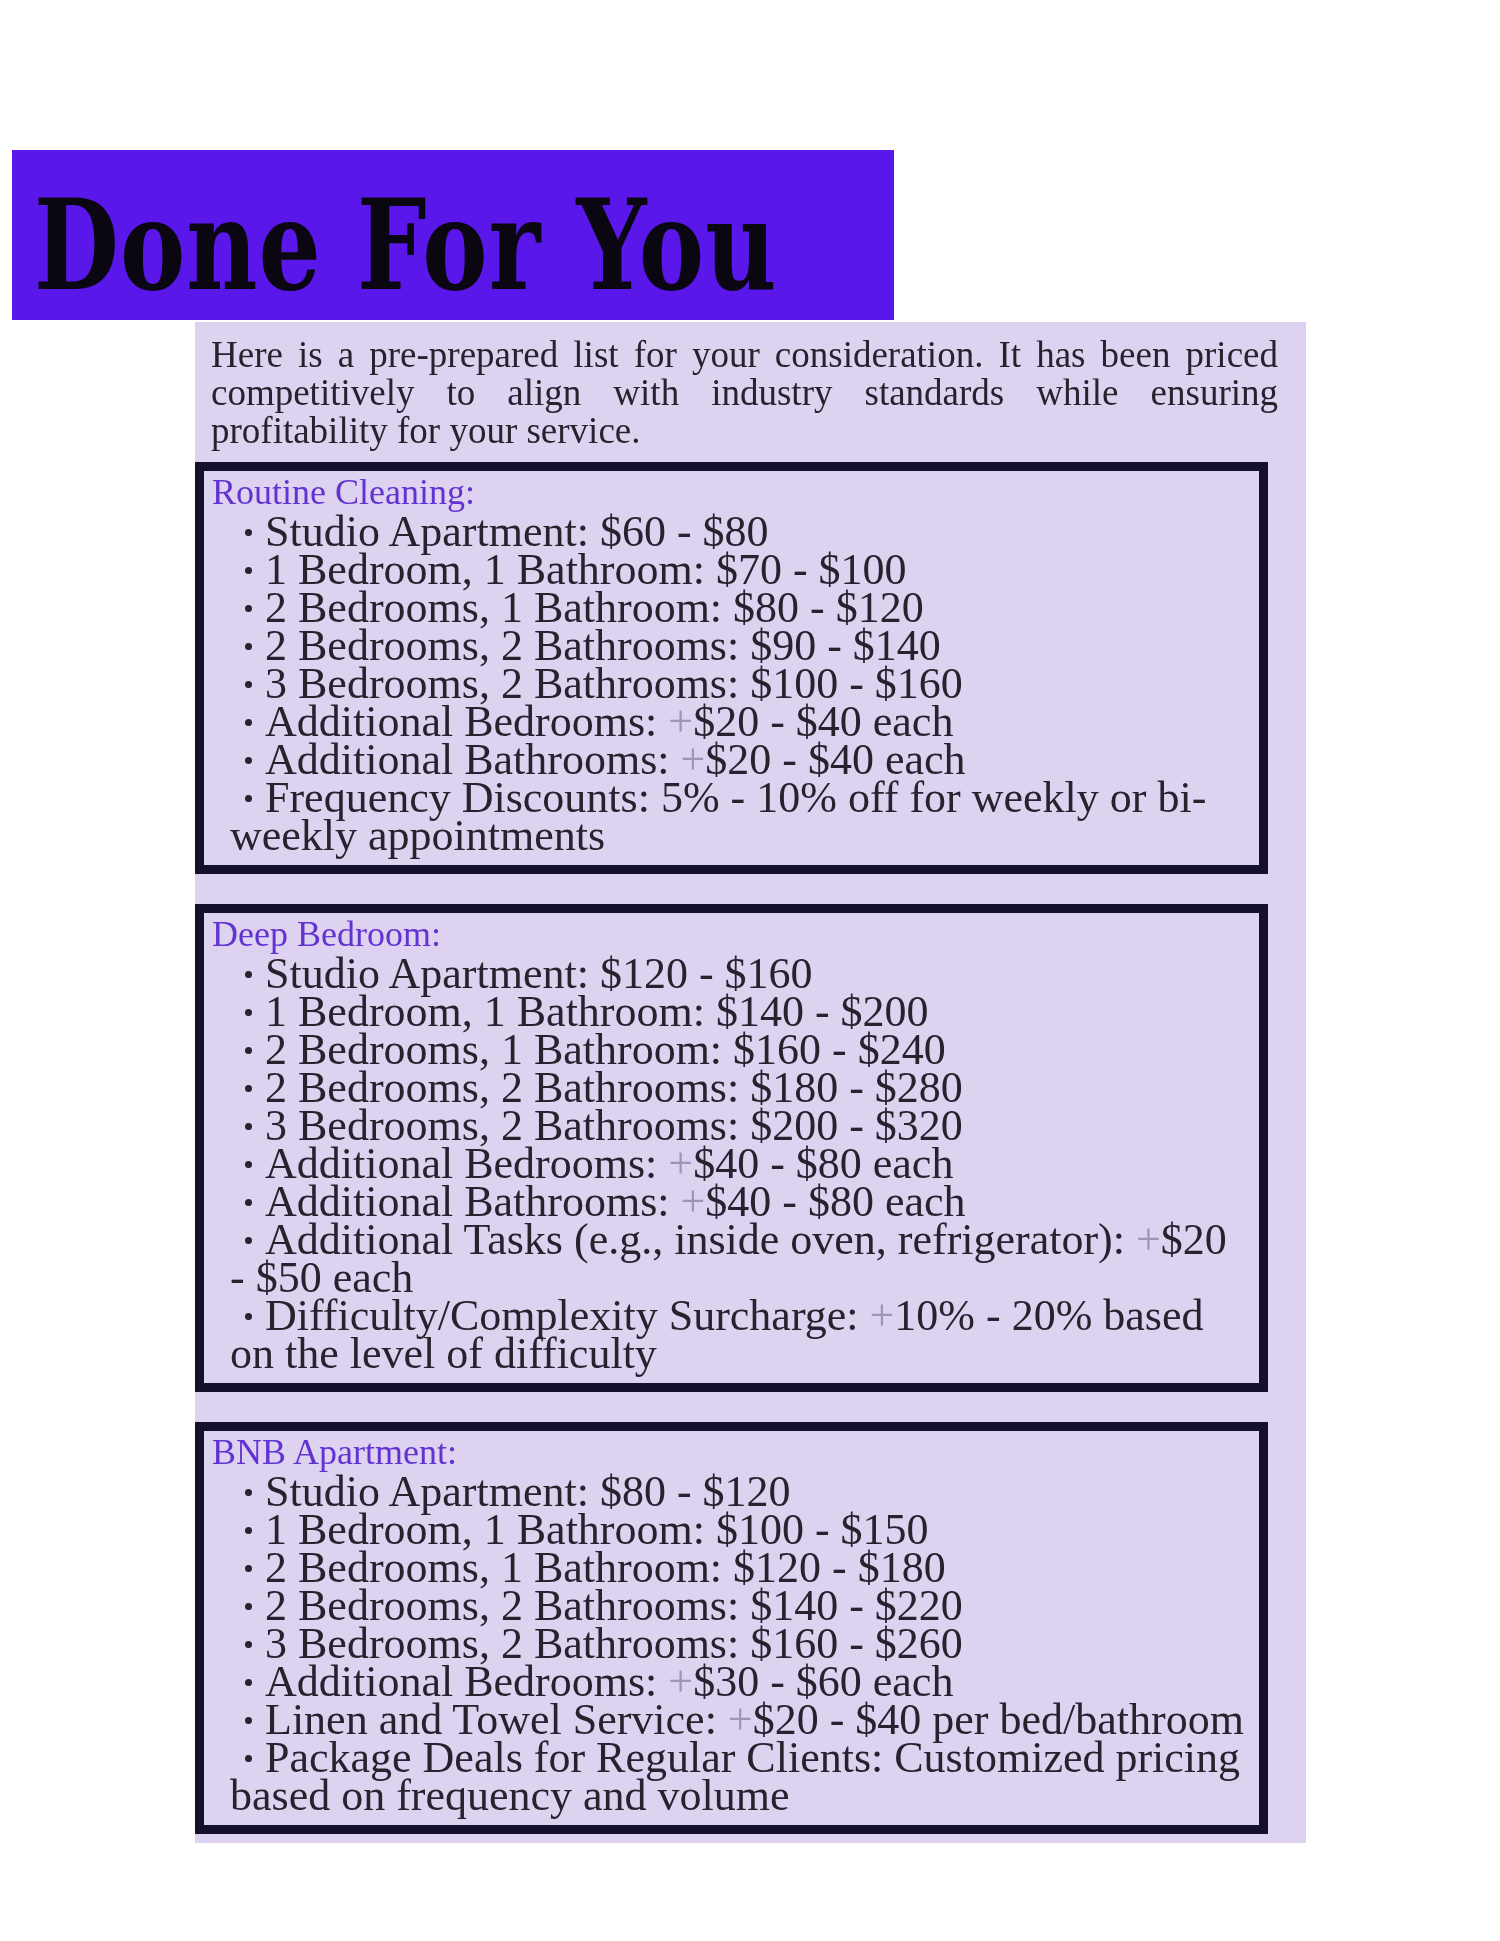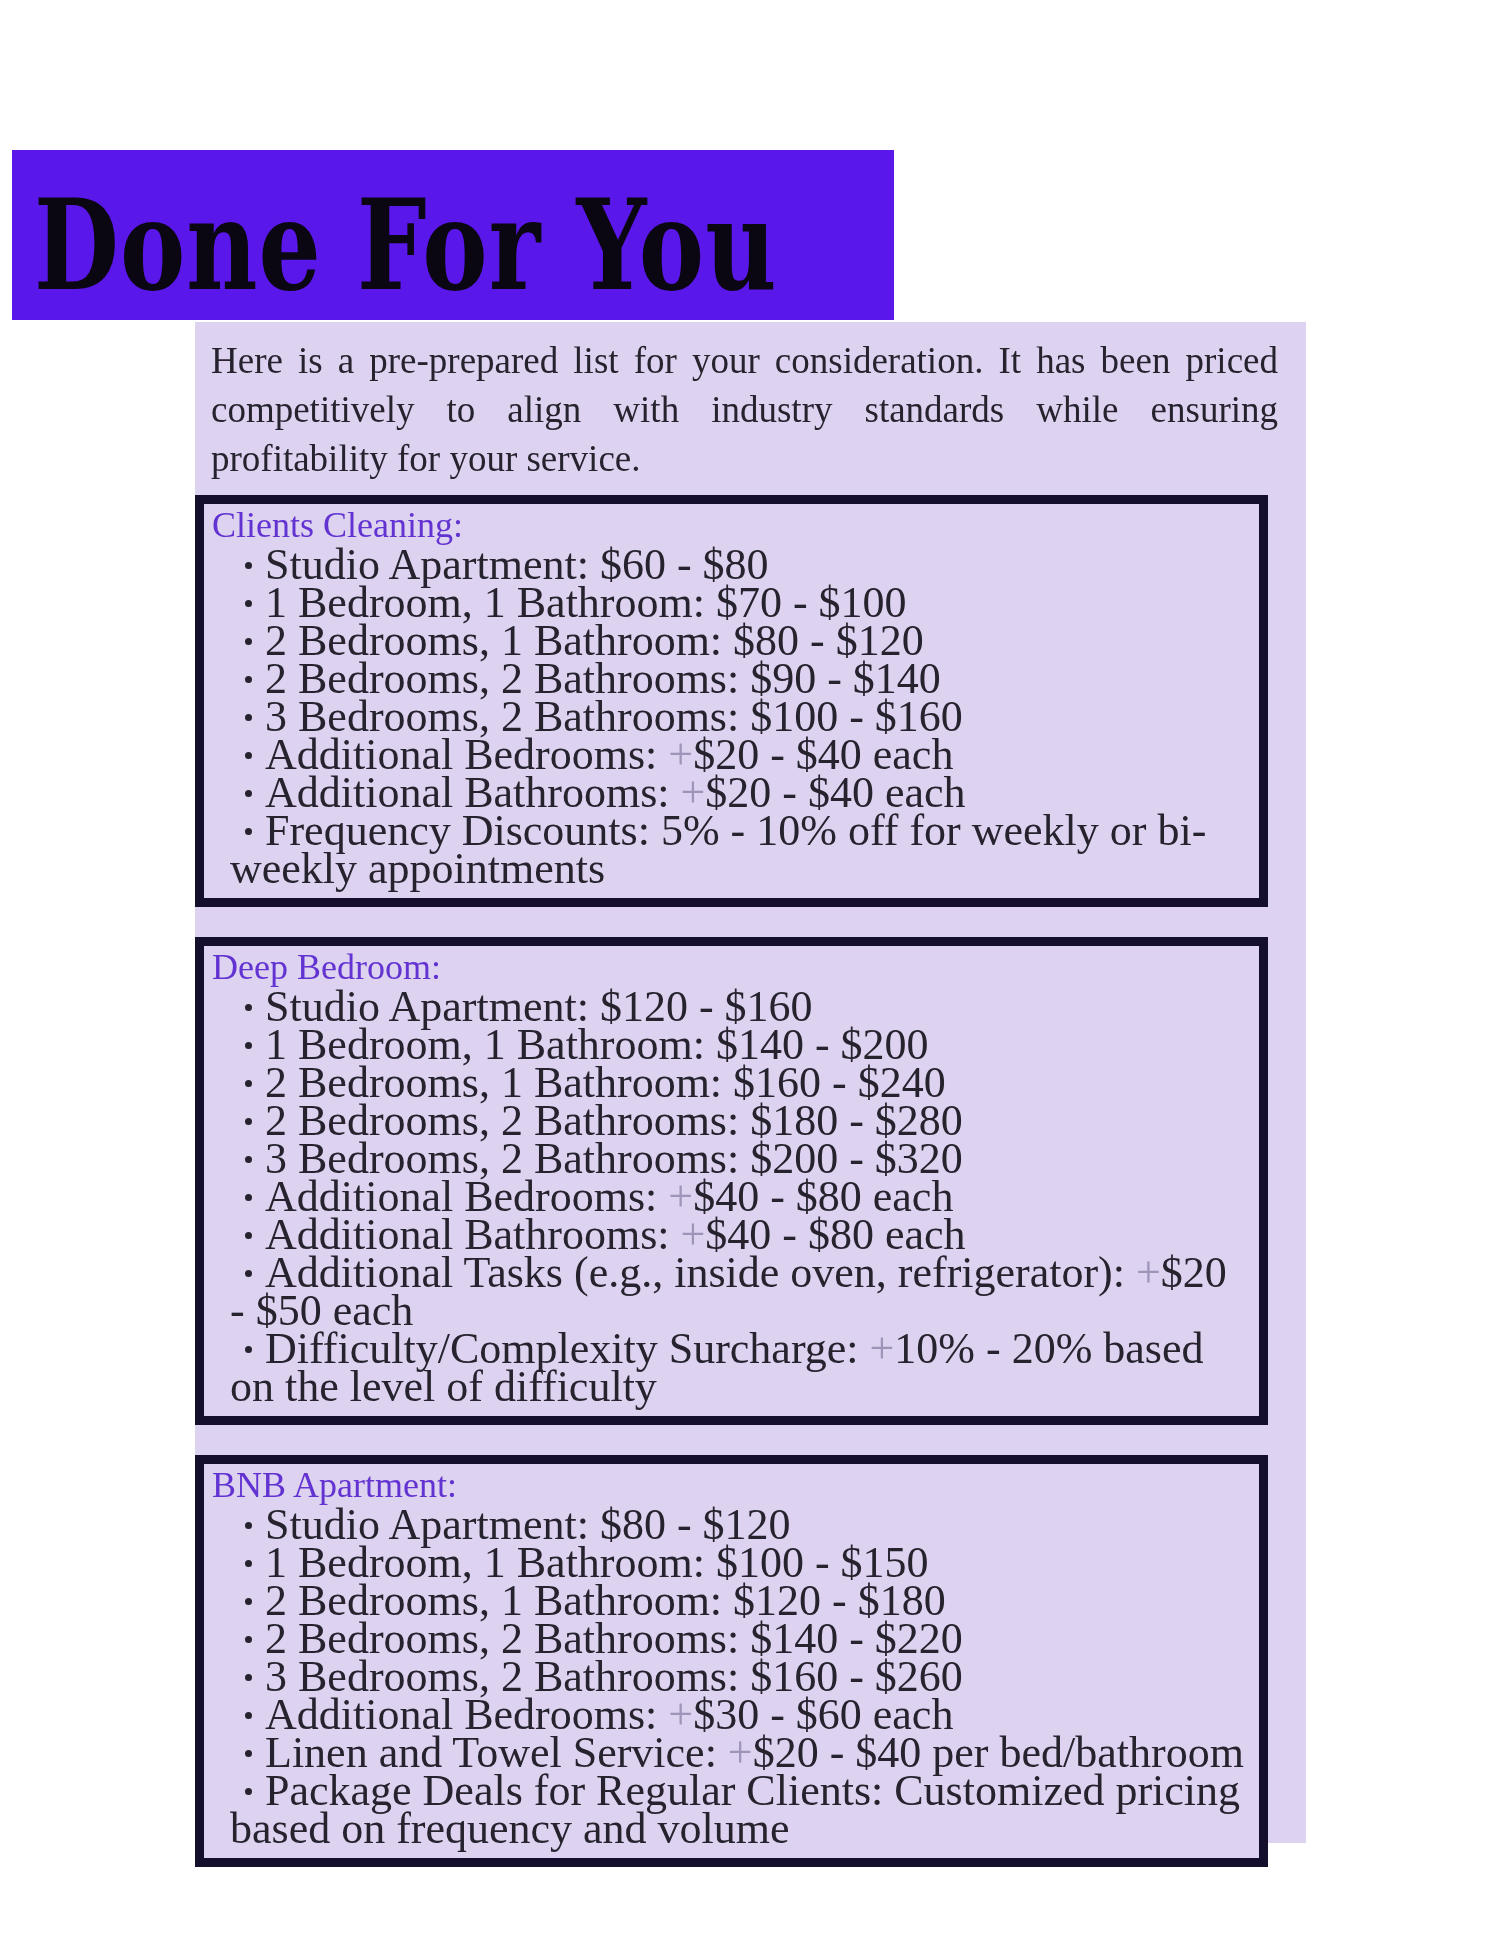--- a/index.html
+++ b/index.html
@@ -40,21 +40,21 @@
   }
   .panel{
     position:absolute; left:195px; top:322px;
     width:1111px; height:1521px;
     background:var(--panel-lavender);
   }
   .intro{
     margin:0;
     padding:14px 28px 0 16px;
     font-size:37px;
-    line-height:49px;
+    line-height:38px;
     text-align:justify;
     color:var(--body-text);
   }
   .section{
     width:1073px;
     margin-top:30px;
     border:9px solid var(--box-border);
     padding:0 12px 10px 8px;
     background:var(--panel-lavender);
   }
@@ -87,21 +87,21 @@
 <body>
 
 <div class="banner">
   <h1 class="banner-title">Done For You</h1>
 </div>
 
 <div class="panel">
   <p class="intro">Here is a pre-prepared list for your consideration. It has been priced competitively to align with industry standards while ensuring profitability for your service.</p>
 
   <div class="section first">
-    <h2 class="section-heading">Clients Cleaning:</h2>
+    <h2 class="section-heading">Routine Cleaning:</h2>
     <div class="price-list">
         <div class="item"><span class="dot"></span>Studio Apartment: $60 - $80</div>
         <div class="item"><span class="dot"></span>1 Bedroom, 1 Bathroom: $70 - $100</div>
         <div class="item"><span class="dot"></span>2 Bedrooms, 1 Bathroom: $80 - $120</div>
         <div class="item"><span class="dot"></span>2 Bedrooms, 2 Bathrooms: $90 - $140</div>
         <div class="item"><span class="dot"></span>3 Bedrooms, 2 Bathrooms: $100 - $160</div>
         <div class="item"><span class="dot"></span>Additional Bedrooms: <span class="plus">+</span>$20 - $40 each</div>
         <div class="item"><span class="dot"></span>Additional Bathrooms: <span class="plus">+</span>$20 - $40 each</div>
         <div class="item"><span class="dot"></span>Frequency Discounts: 5% - 10% off for weekly or bi-weekly appointments</div>
       </div>

